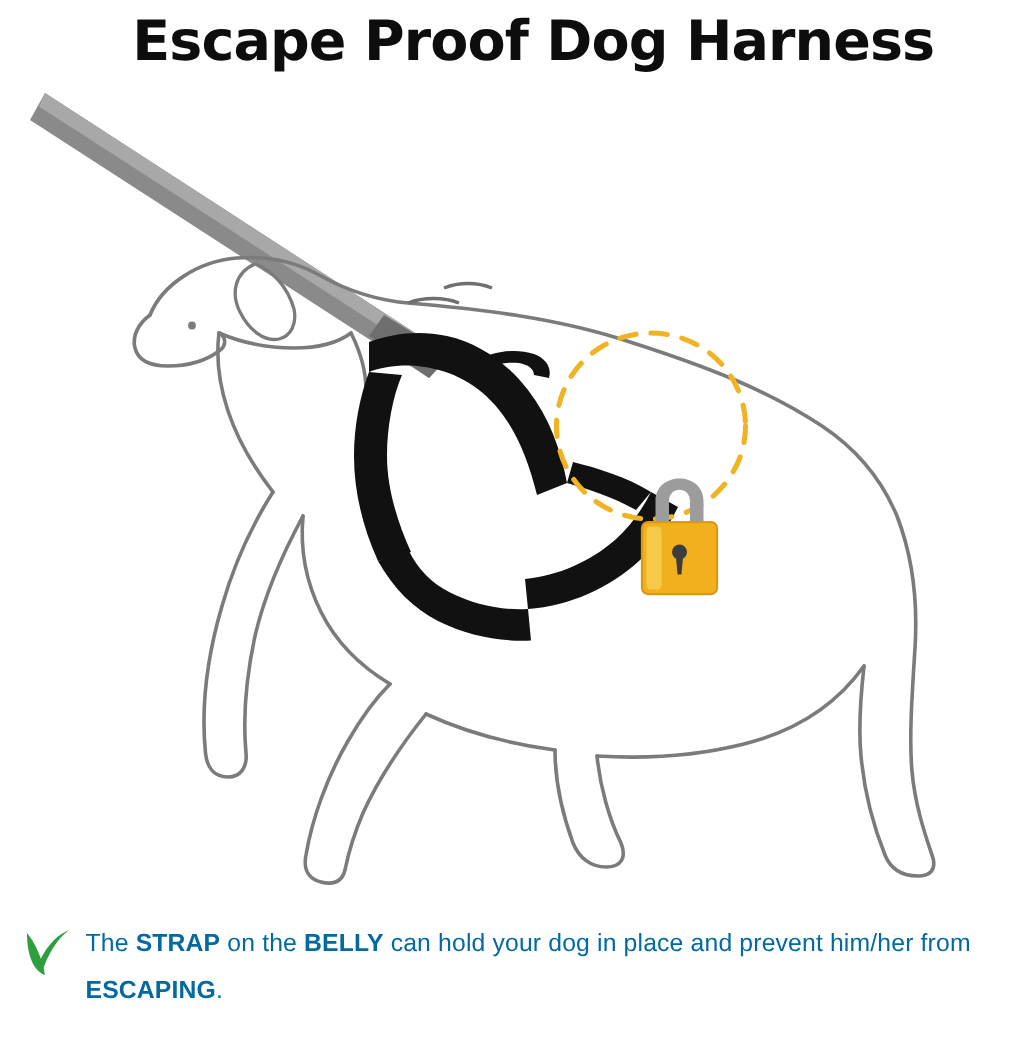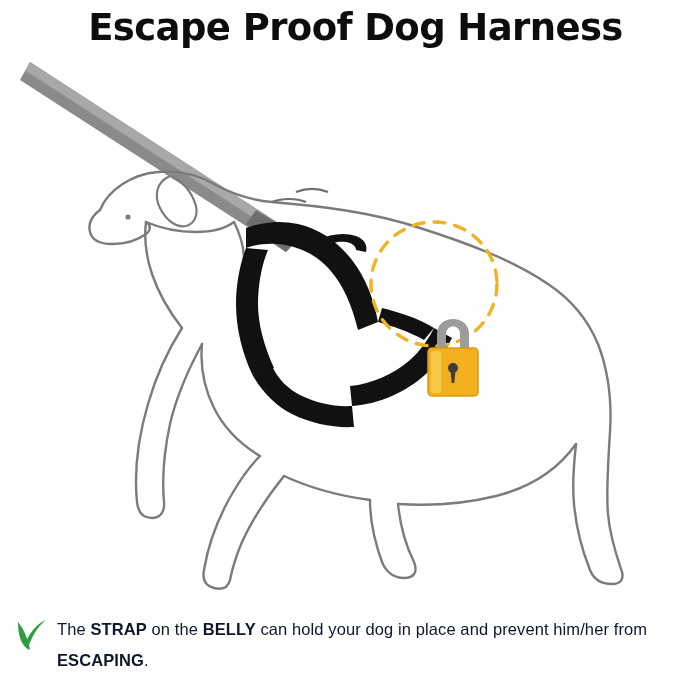--- a/index.html
+++ b/index.html
@@ -57,21 +57,21 @@
     height: 34px;
   }
   .caption-text {
     position: absolute;
     left: 57px;
     top: 6px;
     width: 612px;
     font-family: "Liberation Sans", sans-serif;
     font-size: 16.5px;
     line-height: 31px;
-    color: #0f172a;
+    color: #0369a1;
     letter-spacing: 0.1px;
   }
   .caption-text b {
     font-weight: bold;
   }
 </style>
 </head>
 <body>
 
 <div class="page">

